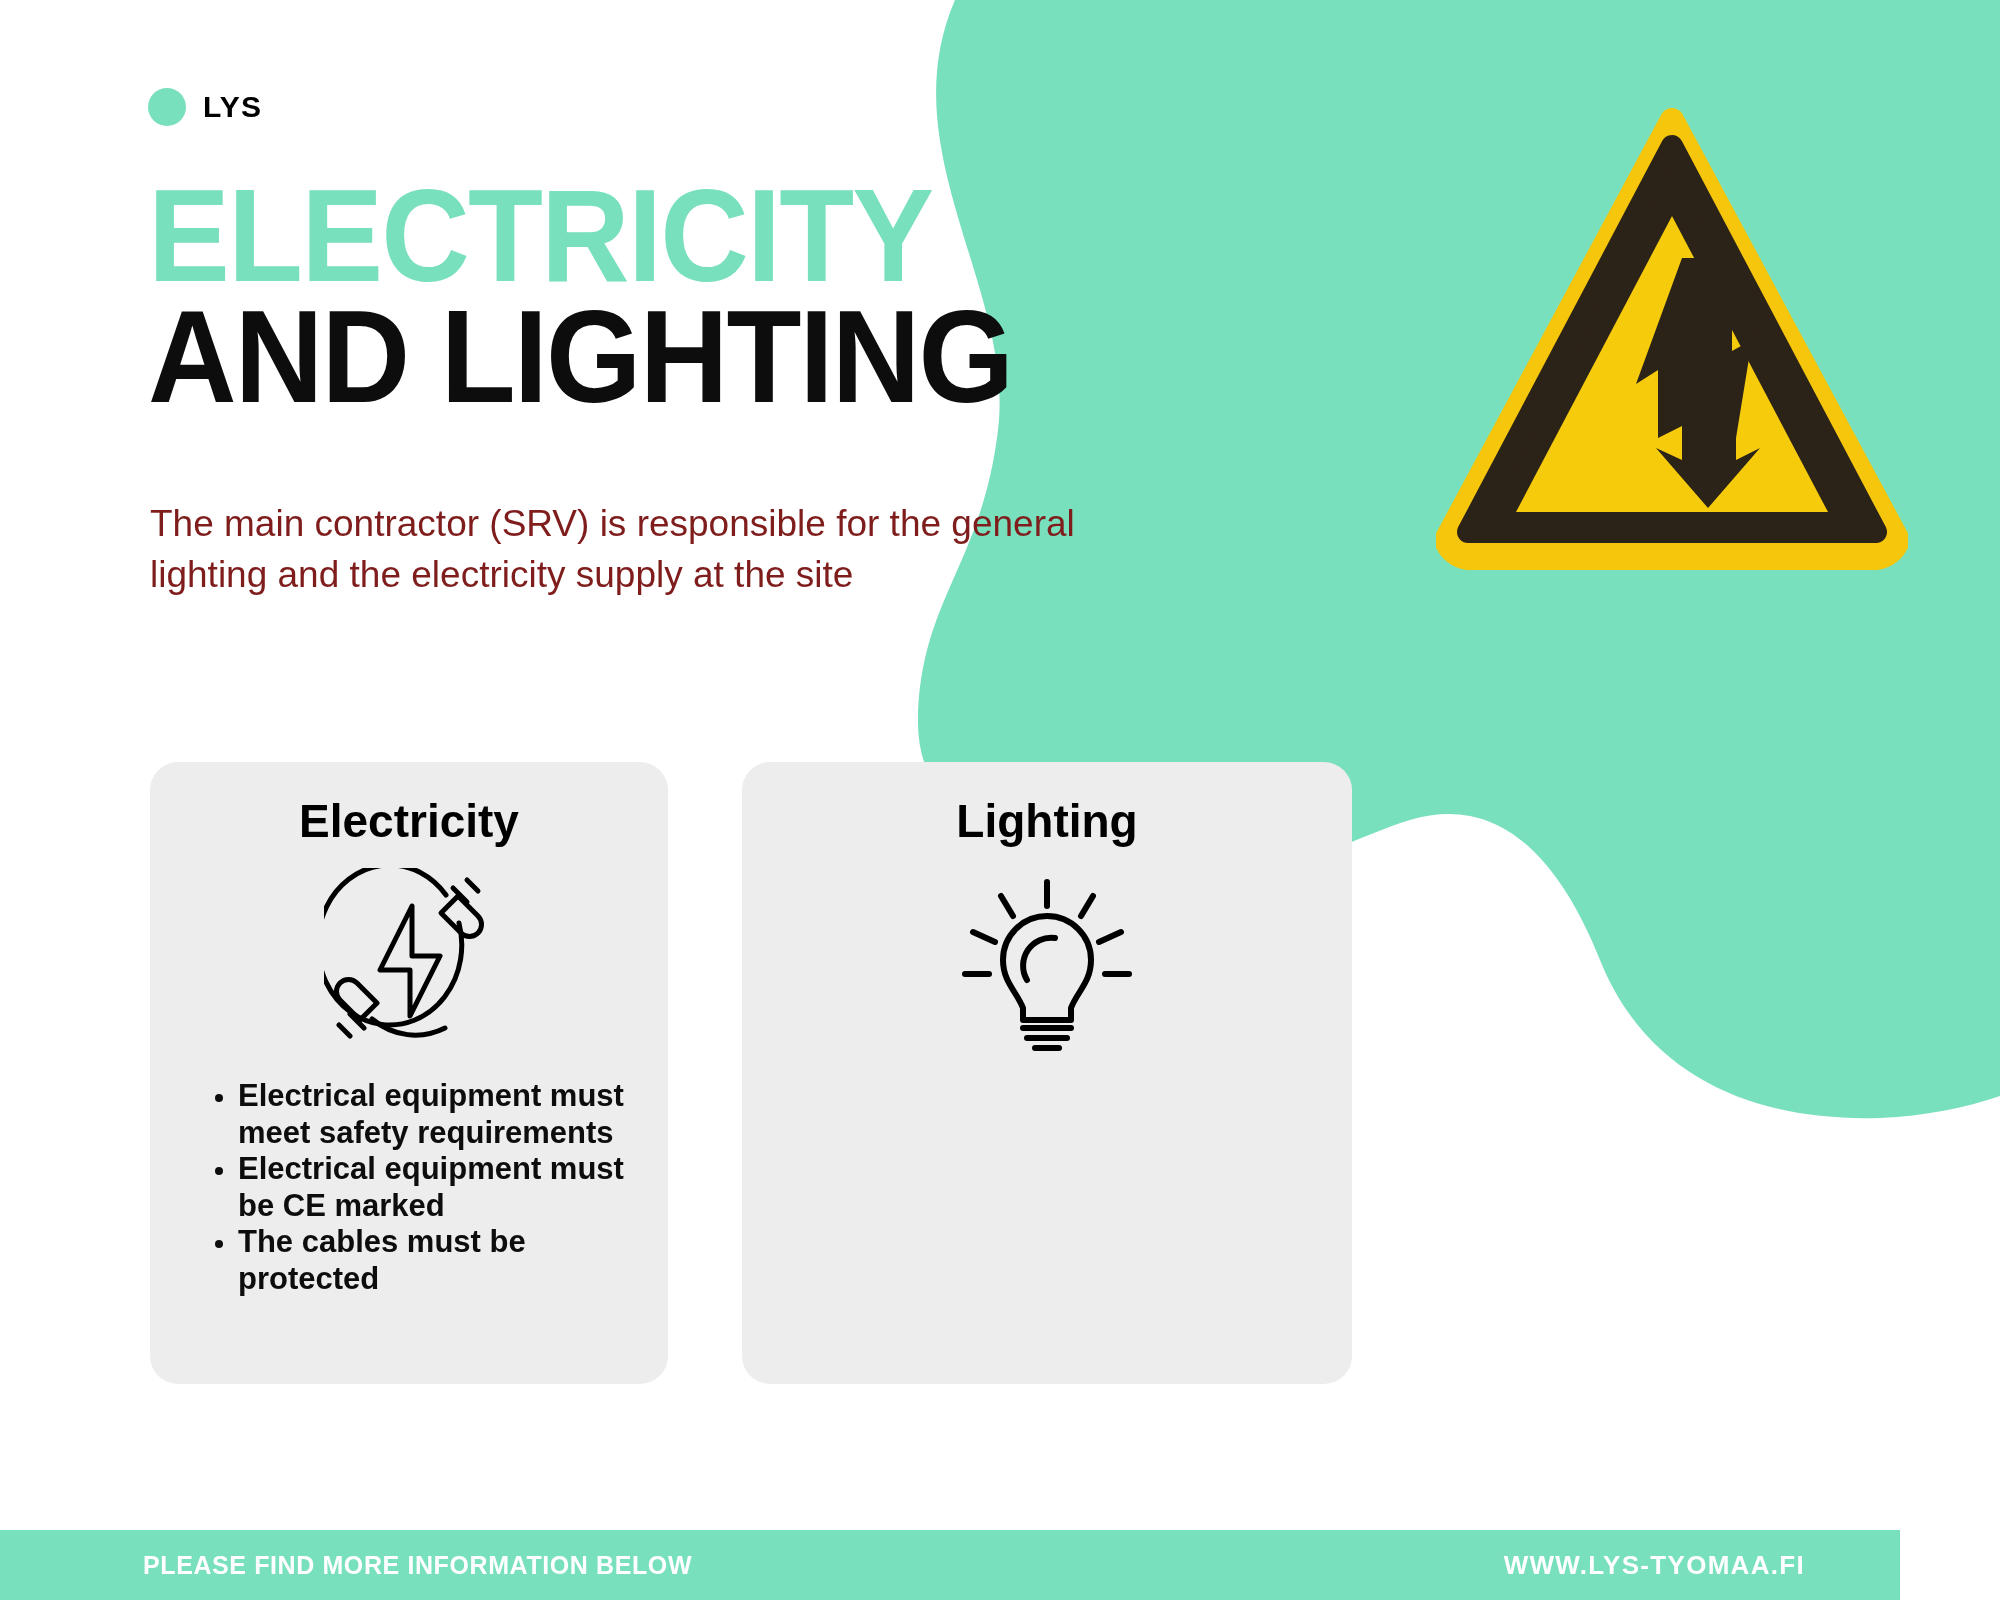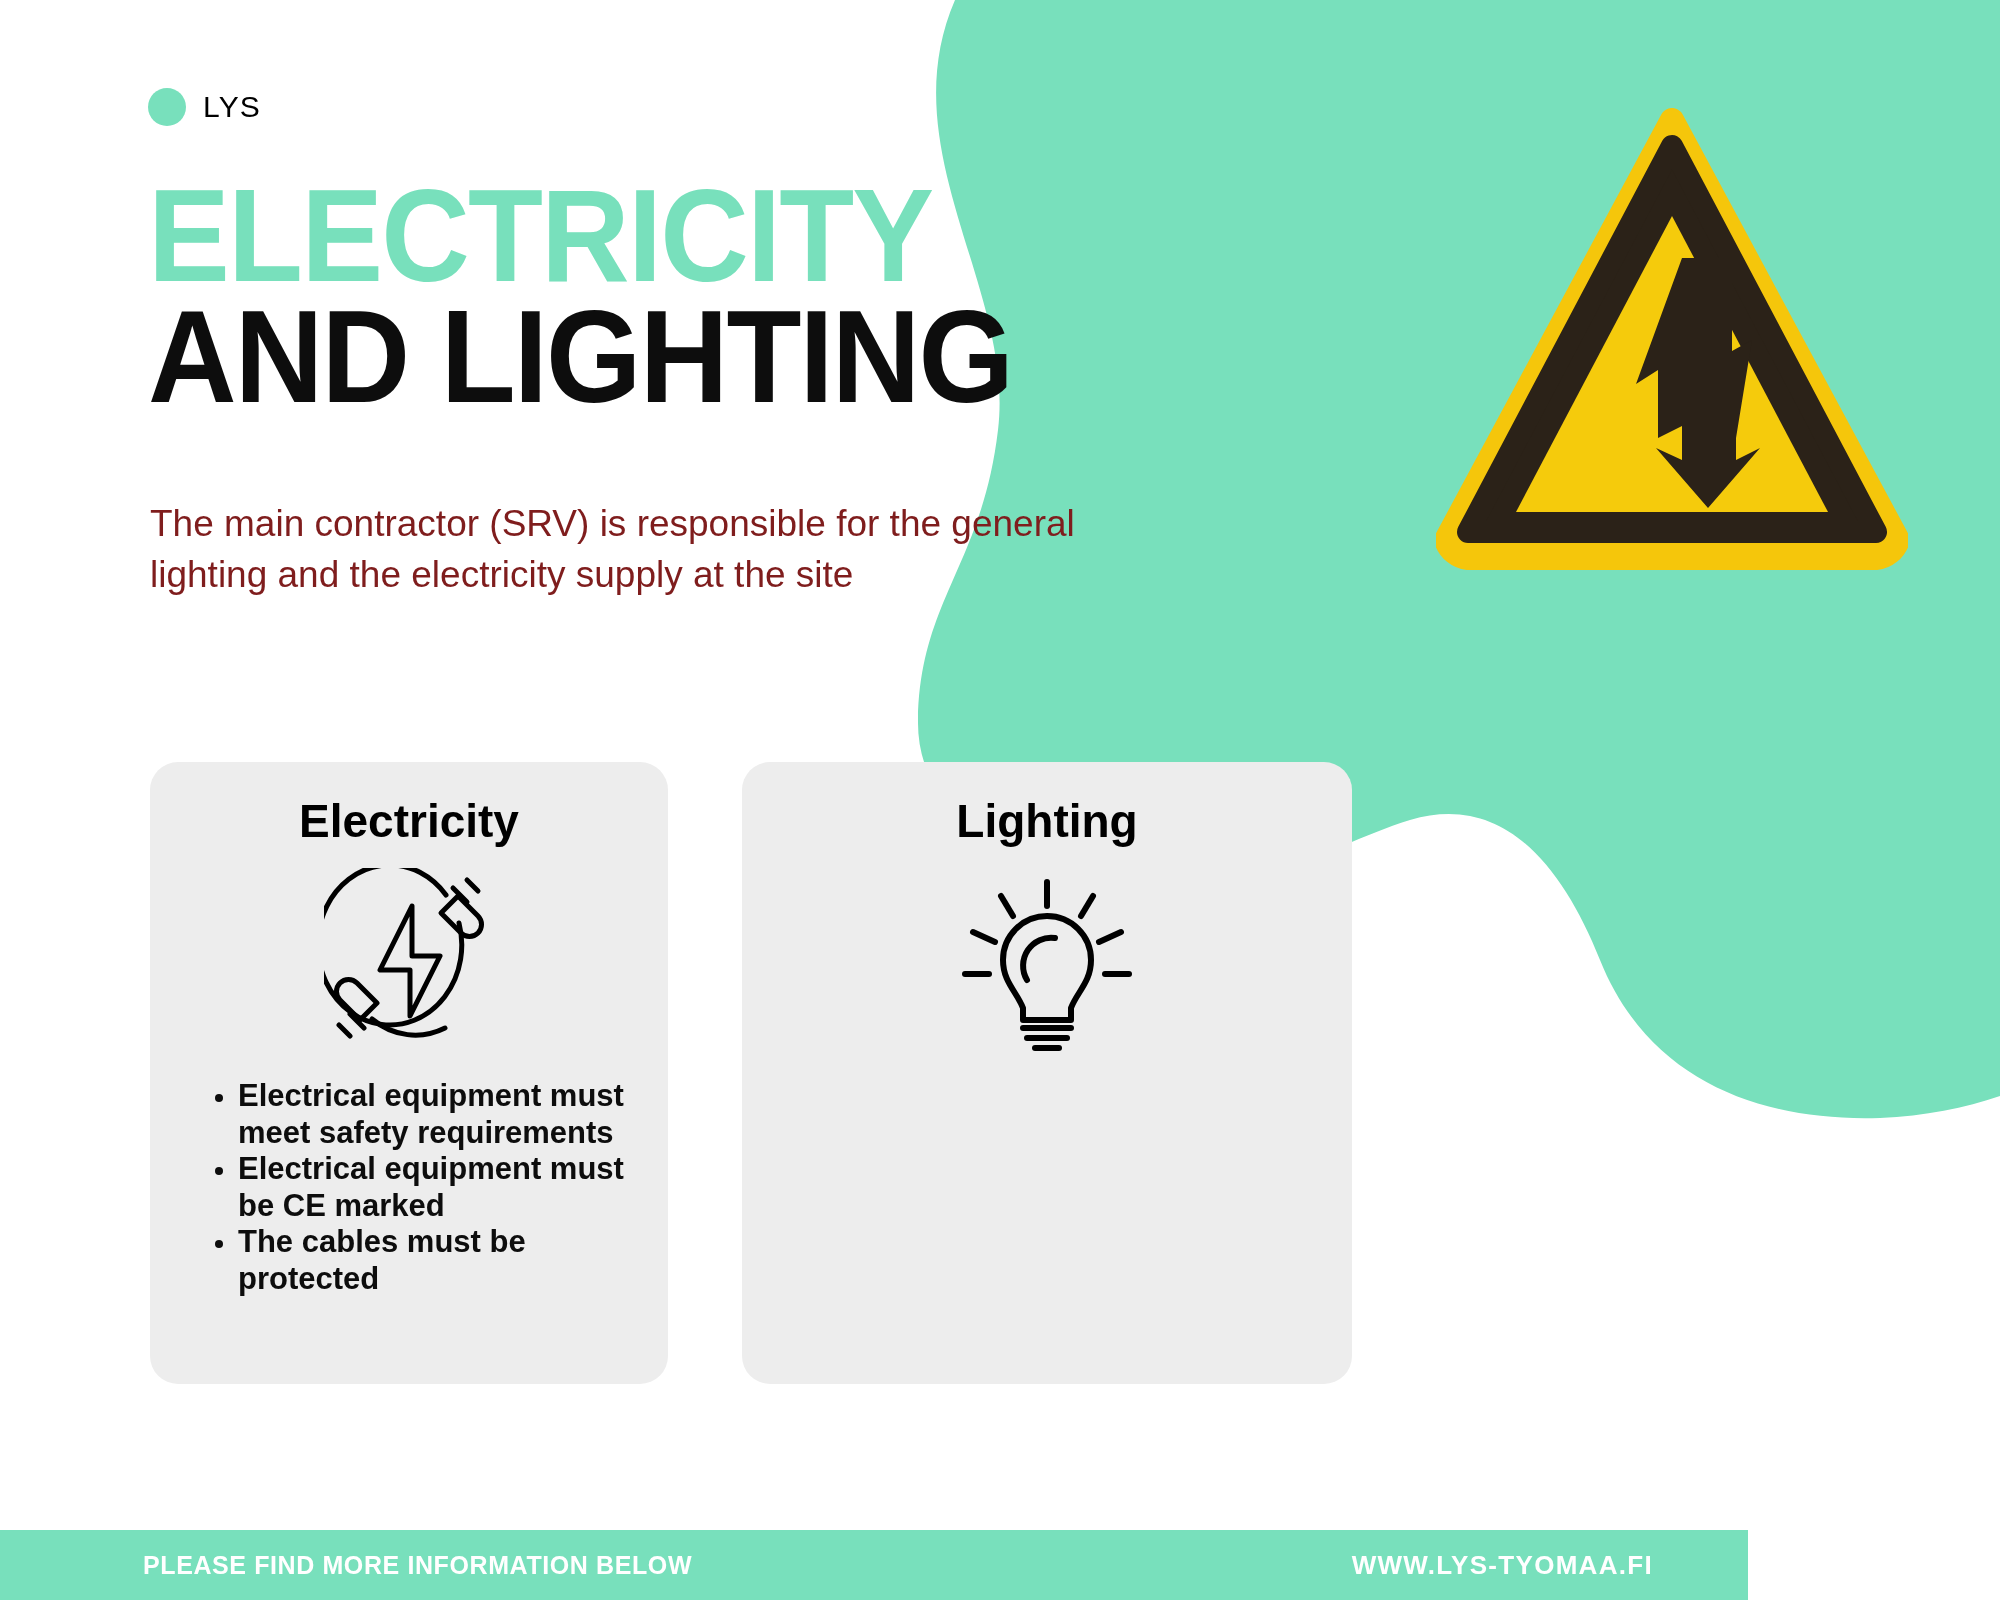--- a/index.html
+++ b/index.html
@@ -36,21 +36,21 @@
   }
   .logo-dot {
     width: 38px;
     height: 38px;
     border-radius: 50%;
     background: #78E0BC;
     flex: 0 0 auto;
   }
   .logo-text {
     font-size: 30px;
-    font-weight: normal;
+    font-weight: bold;
     letter-spacing: 1.2px;
     color: #000000;
     line-height: 1;
   }
 
   
   .headline {
     position: absolute;
     left: 148px;
     top: 175px;
@@ -137,21 +137,21 @@
   .bullets.elec { padding-left: 58px; font-size: 31px; }
   .bullets.light { padding-left: 48px; font-size: 31px; }
   .bullets li { margin-bottom: 0; }
   .bullets li::marker { font-size: 0.85em; }
 
   
   .footer {
     position: absolute;
     left: 0;
     bottom: 0;
-    width: 1748px;
+    width: 1900px;
     height: 70px;
     background: #78E0BC;
     display: flex;
     align-items: center;
   }
   .footer-left {
     position: absolute;
     left: 143px;
     font-size: 25px;
     font-weight: bold;

